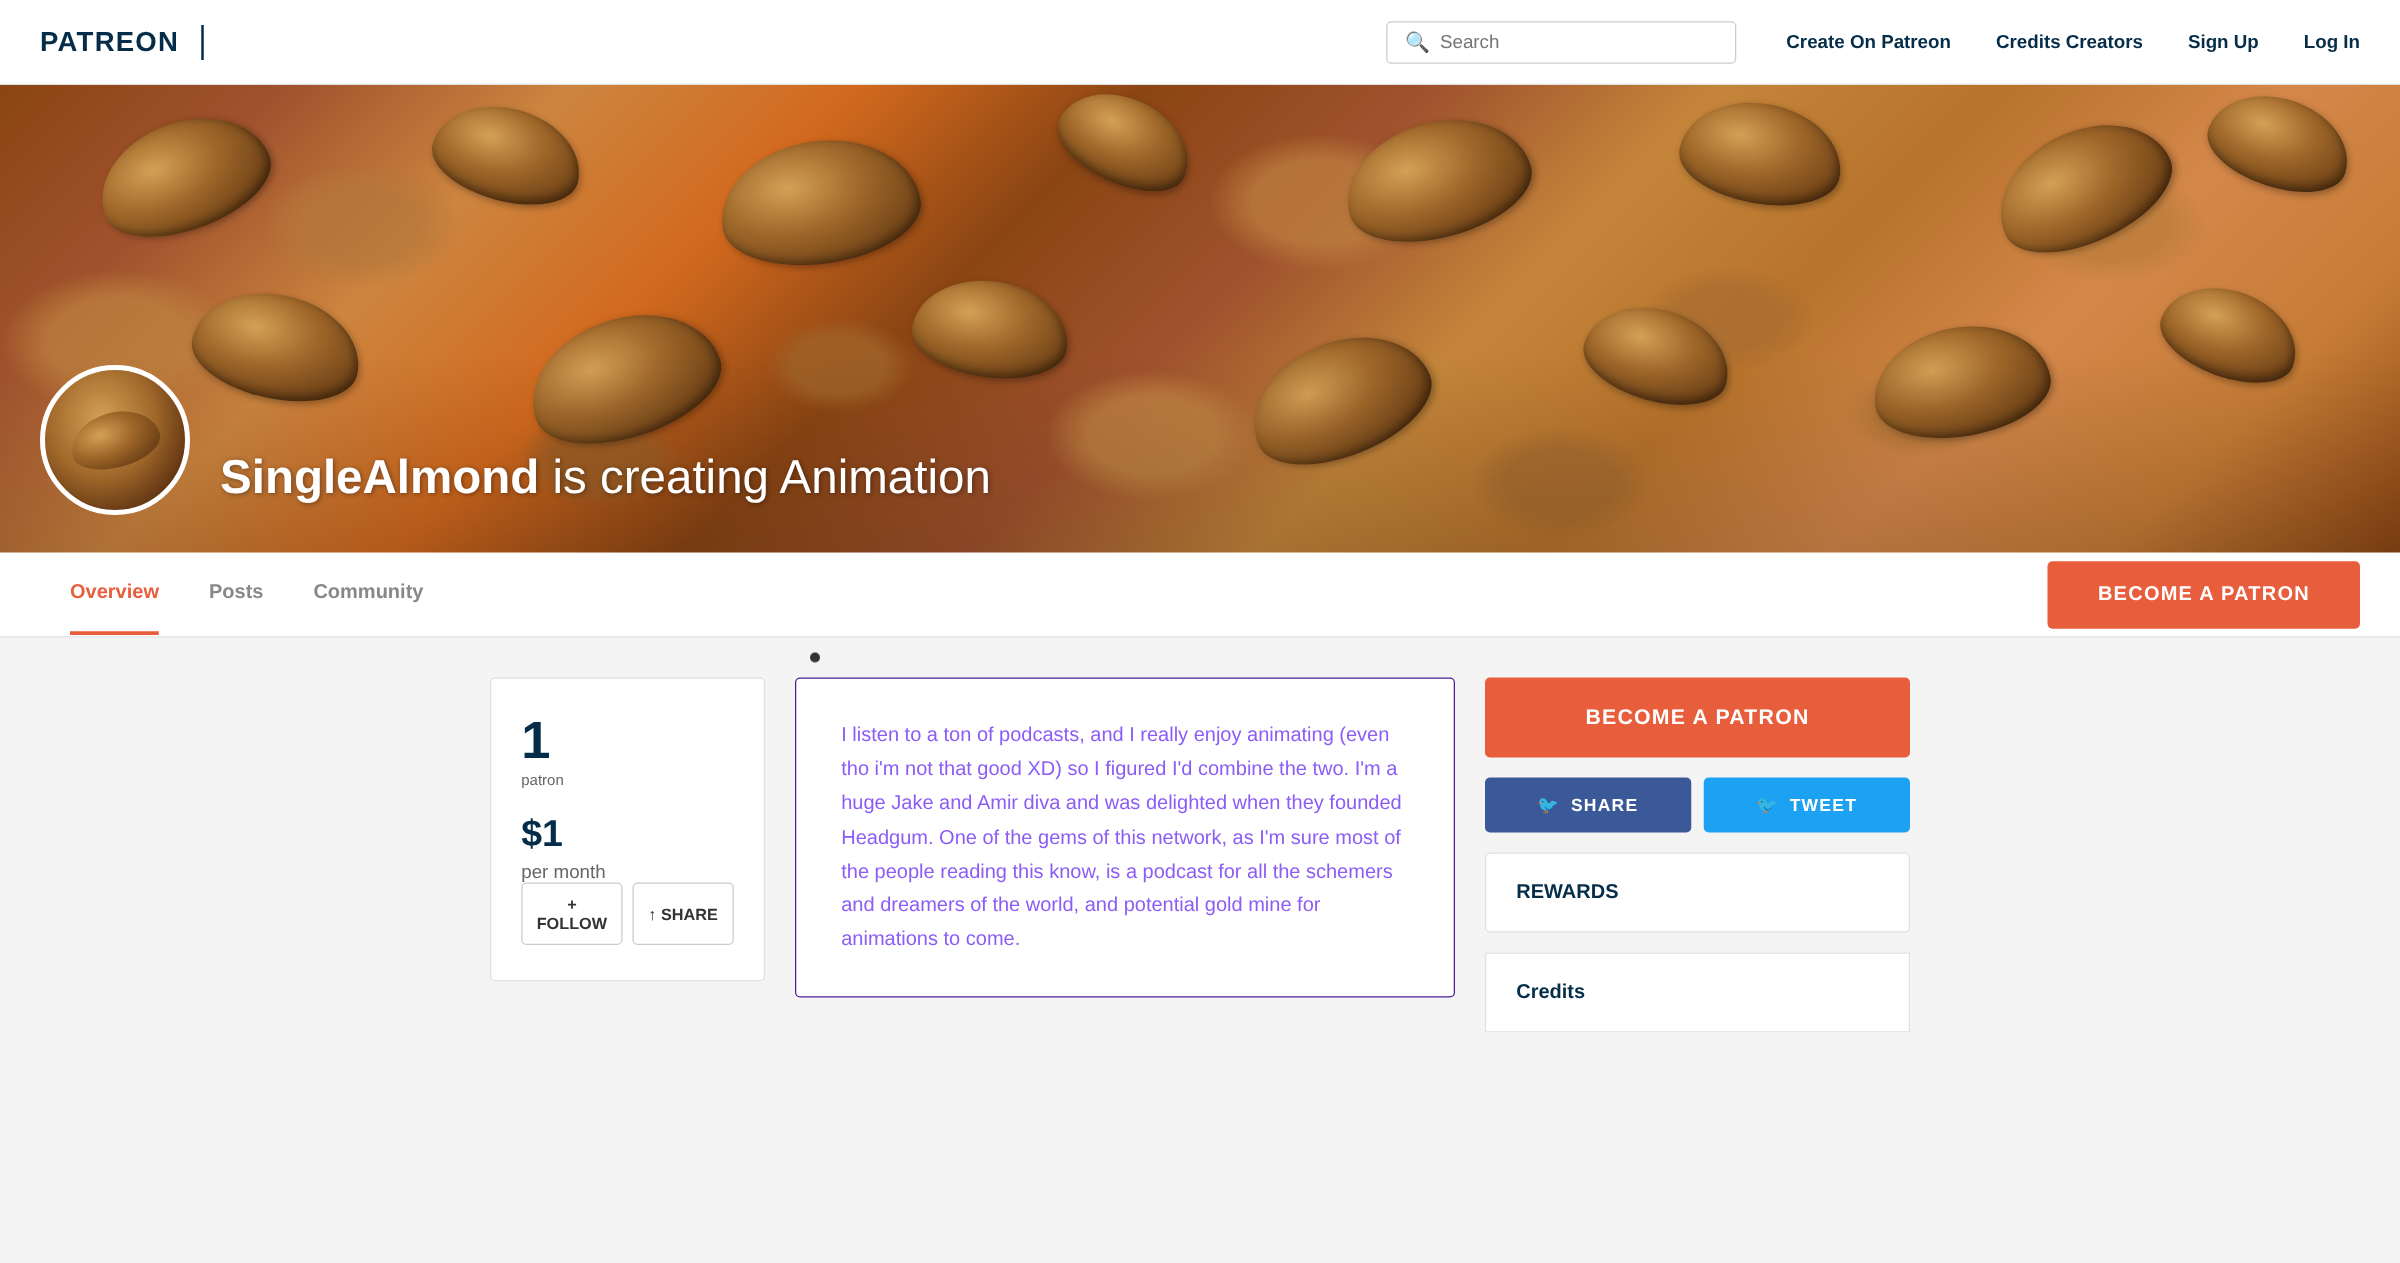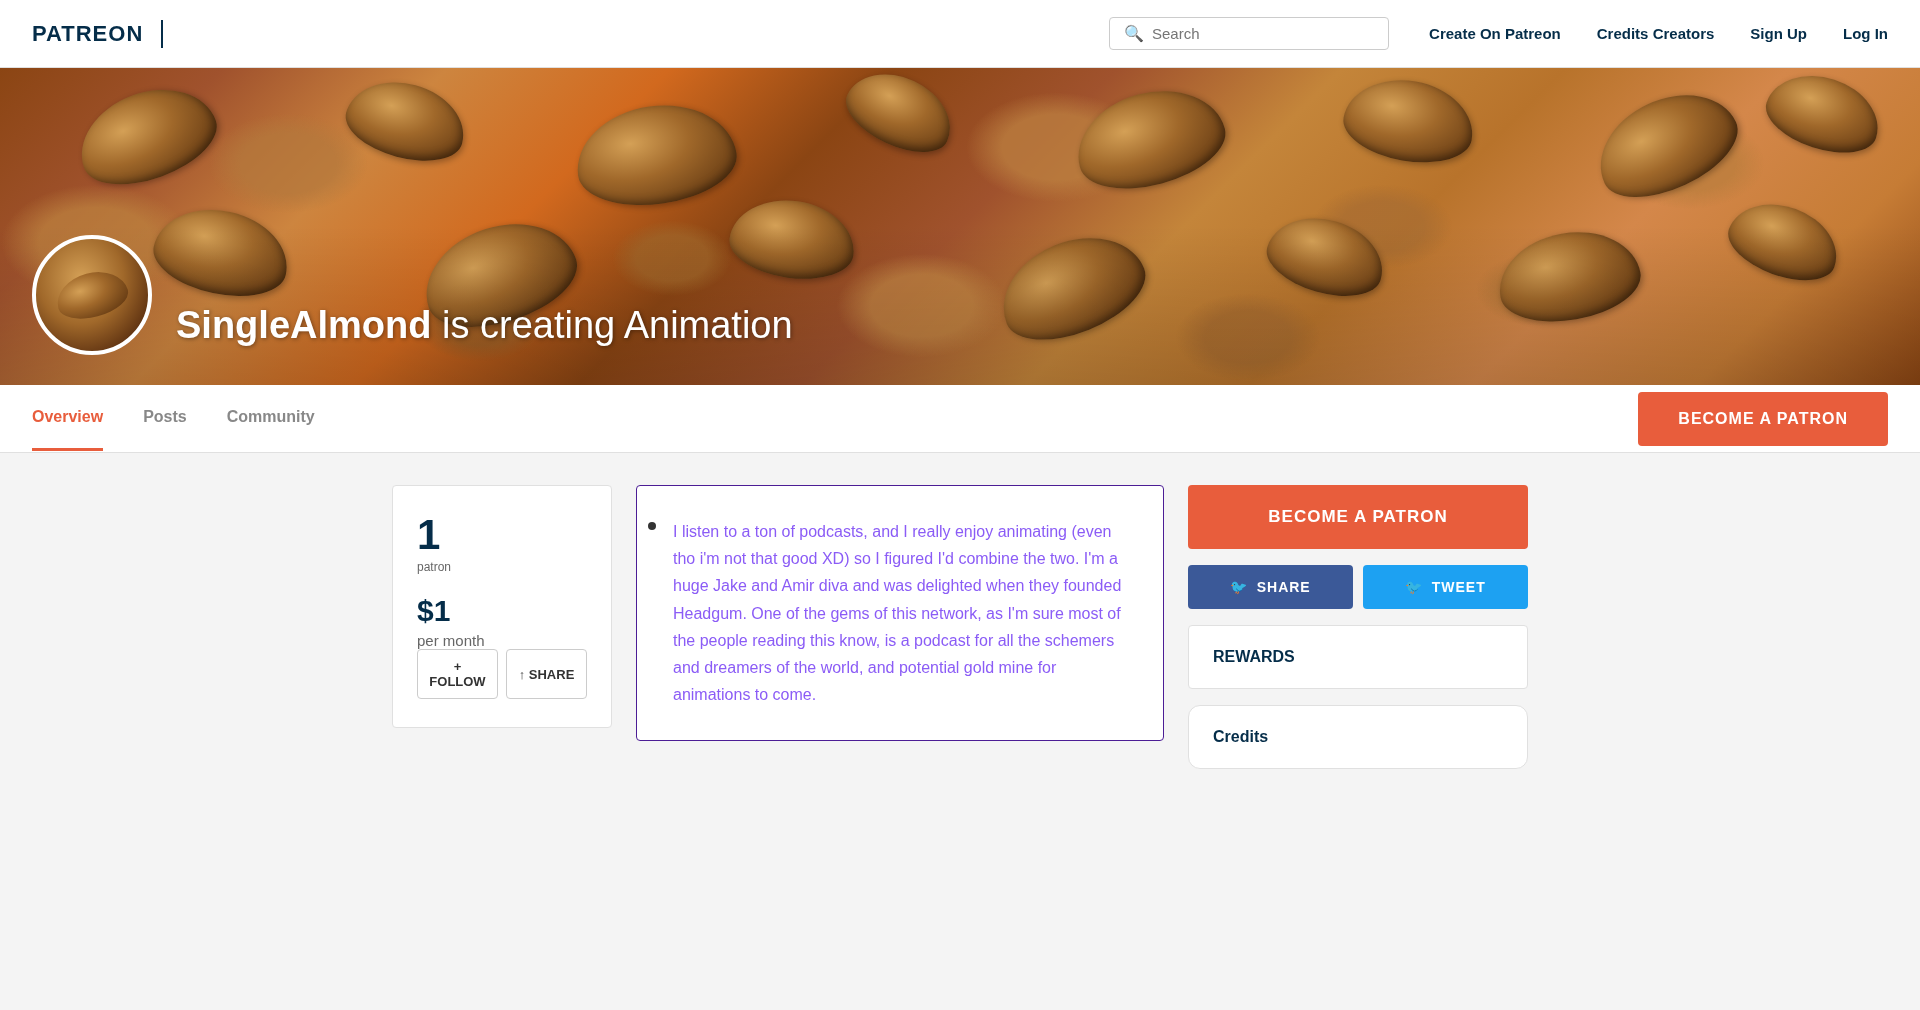--- a/index.html
+++ b/index.html
@@ -34,21 +34,21 @@
     .navbar-links {
       display: flex; align-items: center; gap: 36px; margin-left: 40px;
     }
     .navbar-link {
       font-size: 15px; font-weight: 600; color: #052D49; text-decoration: none; cursor: pointer; white-space: nowrap;
     }
 
     
     .hero-banner {
       margin-top: 68px;
-      height: 317px;
+      height: 374px;
       background: linear-gradient(
         135deg,
         #8B4513 0%, #A0522D 10%, #CD853F 20%, #D2691E 30%,
         #8B4513 40%, #A0522D 50%, #C4853A 60%,
         #B8732B 70%, #D4874A 80%, #C67C35 90%, #8B4513 100%
       );
       position: relative;
       overflow: hidden;
     }
 
@@ -113,21 +113,21 @@
 
     
     .tabs-bar {
       background: #fff;
       border-bottom: 1px solid #e0e0e0;
       display: flex; align-items: center;
       padding: 0 32px;
       height: 68px;
     }
     .tabs-left {
-      display: flex; gap: 40px; flex: 1;
+      display: flex; gap: 40px; flex: 1; margin-left: 24px;
     }
     .tab-item {
       font-size: 16px; font-weight: 600; color: #888; cursor: pointer;
       padding: 22px 0; border-bottom: 3px solid transparent;
       text-decoration: none;
     }
     .tab-item.active {
       color: #e85d3c; border-bottom: 3px solid #e85d3c;
     }
     .become-patron-btn {
@@ -207,21 +207,21 @@
     .share-social-btn.facebook { background: #3b5998; }
     .share-social-btn.twitter { background: #1da1f2; }
     .rewards-section {
       background: #fff; border: 1px solid #e0e0e0; border-radius: 4px;
       padding: 22px 24px; margin-top: 16px;
     }
     .rewards-title {
       font-size: 16px; font-weight: 700; color: #052D49;
     }
     .credits-section {
-      background: #fff; border: 1px solid #e0e0e0; border-radius: 12px;
+      background: #fff; border: 1px solid #e0e0e0; border-radius: 0;
       padding: 22px 24px; margin-top: 16px;
     }
     .credits-title {
       font-size: 16px; font-weight: 700; color: #052D49;
     }
 
     
     .cursor-dot {
       position: fixed;
       width: 8px; height: 8px;

